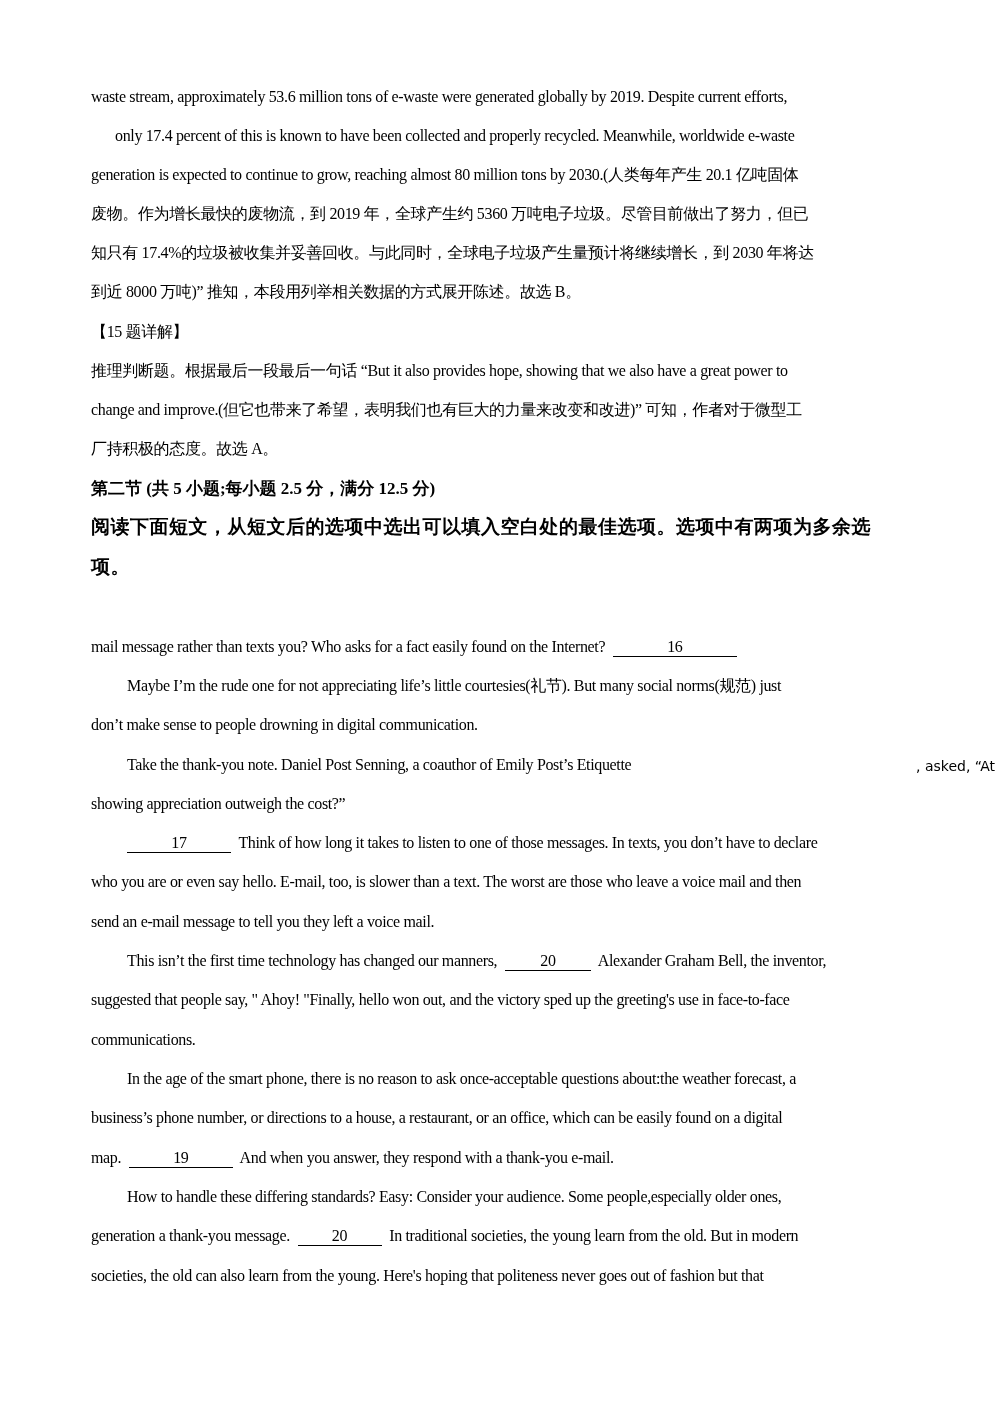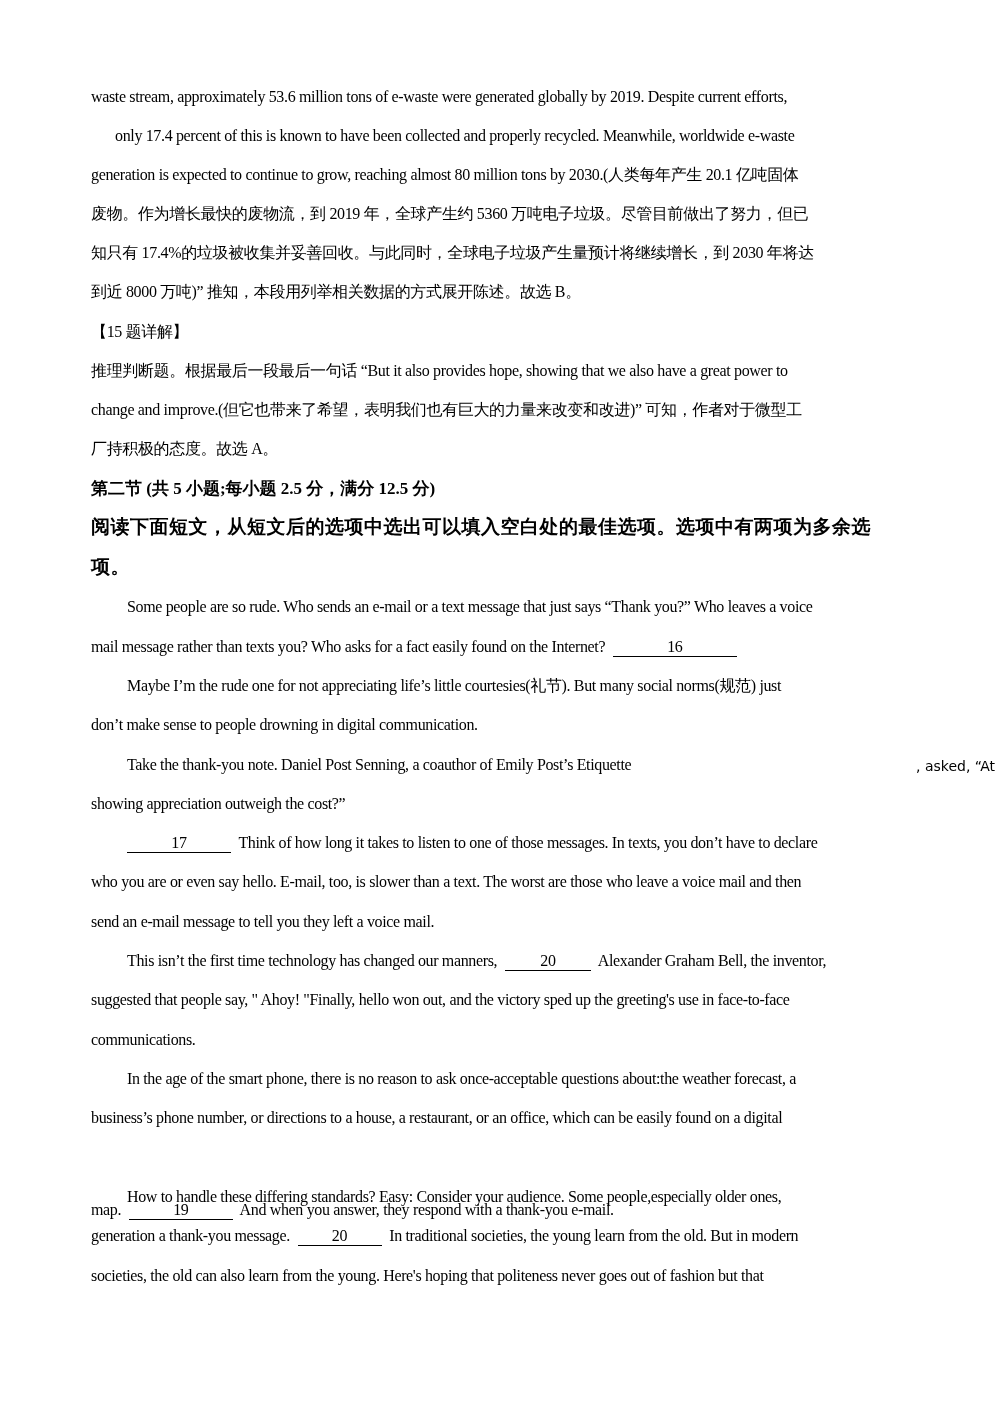--- a/index.html
+++ b/index.html
@@ -34,21 +34,20 @@
 
   <div class="line" style="top:322px;">【15 题详解】</div>
   <div class="line" style="top:361px;">推理判断题。根据最后一段最后一句话 “But it also provides hope, showing that we also have a great power to</div>
   <div class="line" style="top:400px;">change and improve.(但它也带来了希望，表明我们也有巨大的力量来改变和改进)” 可知，作者对于微型工</div>
   <div class="line" style="top:439px;">厂持积极的态度。故选 A。</div>
 
   <div class="line bold" style="top:479px;">第二节  (共 5 小题;每小题 2.5 分，满分 12.5 分)</div>
   <div class="line bigbold" style="top:517px;">阅读下面短文，从短文后的选项中选出可以填入空白处的最佳选项。选项中有两项为多余选</div>
   <div class="line bigbold" style="top:557px;">项。</div>
 
-  <div class="line indent" style="top:597px;">Some people are so rude. Who sends an e-mail or a text message that just says “Thank you?” Who leaves a voice</div>
   <div class="line" style="top:637px;">
     <span>mail message rather than texts you? Who asks for a fact easily found on the Internet?</span>
     <span class="blank" style="width:124px; margin-left:4px;">16</span>
   </div>
 
   <div class="line indent" style="top:676px;">Maybe I’m the rude one for not appreciating life’s little courtesies(礼节). But many social norms(规范) just</div>
   <div class="line" style="top:715px;">don’t make sense to people drowning in digital communication.</div>
 
   <div class="line indent" style="top:755px;">Take the thank-you note. Daniel Post Senning, a coauthor of Emily Post’s Etiquette</div>
   <div class="line sans" style="top:756px; left:916px;">, asked, “At</div>
@@ -64,21 +63,21 @@
   <div class="line indent" style="top:951px;">
     <span>This isn’t the first time technology has changed our manners,</span>
     <span class="blank" style="width:86px; margin:0 4px;">20</span>
     <span>Alexander Graham Bell, the inventor,</span>
   </div>
   <div class="line" style="top:990px;">suggested that people say, " Ahoy! "Finally, hello won out, and the victory sped up the greeting's use in face-to-face</div>
   <div class="line" style="top:1030px;">communications.</div>
 
   <div class="line indent" style="top:1069px;">In the age of the smart phone, there is no reason to ask once-acceptable questions about:the weather forecast, a</div>
   <div class="line" style="top:1108px;">business’s phone number, or directions to a house, a restaurant, or an office, which can be easily found on a digital</div>
-  <div class="line" style="top:1200px;">
+  <div class="line" style="top:1148px;">
     <span>map.</span>
     <span class="blank" style="width:104px; margin:0 4px;">19</span>
     <span>And when you answer, they respond with a thank-you e-mail.</span>
   </div>
 
   <div class="line indent" style="top:1187px;">How to handle these differing standards? Easy: Consider your audience. Some people,especially older ones,</div>
   <div class="line" style="top:1226px;">
     <span>generation a thank-you message.</span>
     <span class="blank" style="width:84px; margin:0 4px;">20</span>
     <span>In traditional societies, the young learn from the old. But in modern</span>

